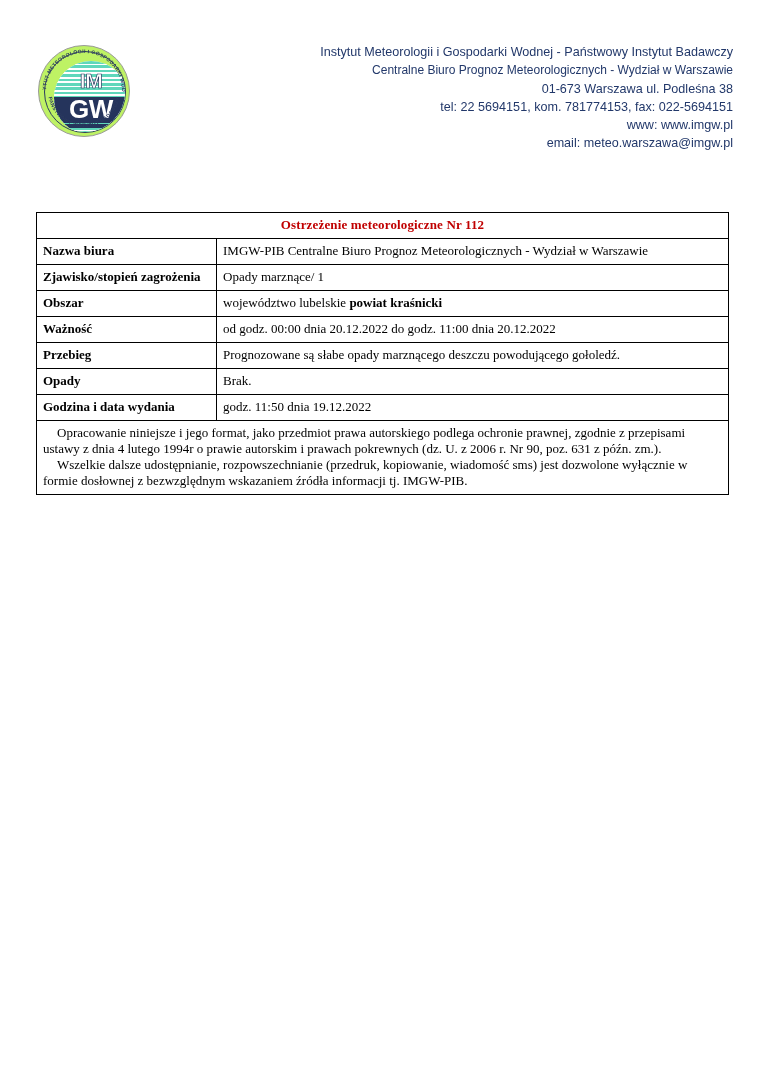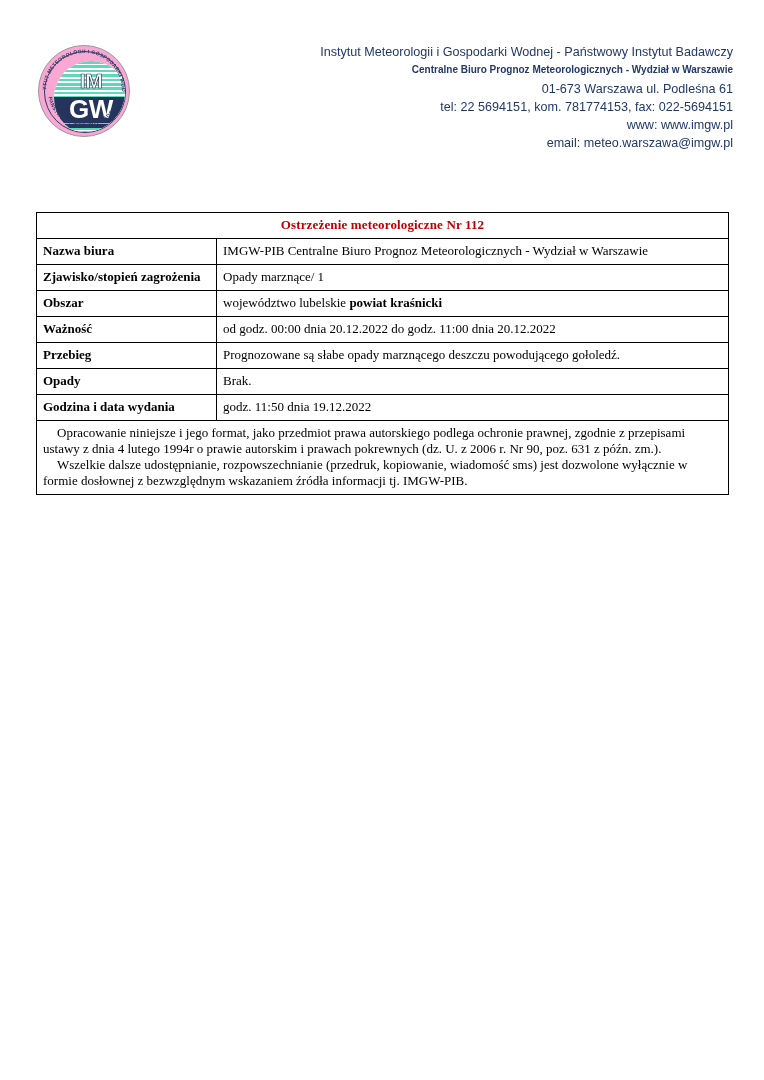--- a/index.html
+++ b/index.html
@@ -34,21 +34,21 @@
     width: 92px;
     height: 92px;
   }
   .logo-disc {
     position: absolute;
     left: 0;
     top: 0;
     width: 92px;
     height: 92px;
     border-radius: 50%;
-    background: #f9a8d4;
+    background: #bef264;
     border: 1px solid #9a9a9a;
     box-sizing: border-box;
     overflow: hidden;
   }
   .logo-ring {
     position: absolute;
     left: 5px;
     top: 5px;
     width: 82px;
     height: 82px;
@@ -145,22 +145,22 @@
     right: 31px;
     top: 43px;
     text-align: right;
     font-family: "Liberation Sans", sans-serif;
     color: #22386a;
     font-size: 12.6px;
     line-height: 18.3px;
     margin-left: 12px;
   }
   .hdr-lines .l-bold {
-    font-weight: bold;
-    font-size: 10px;
+    font-weight: normal;
+    font-size: 12px;
   }
 
   
   .doc-table {
     position: absolute;
     left: 36px;
     top: 212px;
     width: 692px;
     border-collapse: collapse;
     table-layout: fixed;
@@ -236,21 +236,21 @@
       </text>
       <text>
         <textPath href="#arcBot" startOffset="50%" text-anchor="middle">PAŃSTWOWY INSTYTUT BADAWCZY</textPath>
       </text>
     </svg>
   </div>
 
   <div class="hdr-lines">
     <div>Instytut Meteorologii i Gospodarki Wodnej - Państwowy Instytut Badawczy</div>
     <div class="l-bold">Centralne Biuro Prognoz Meteorologicznych - Wydział w Warszawie</div>
-    <div>01-673 Warszawa ul. Podleśna  61</div>
+    <div>01-673 Warszawa ul. Podleśna  38</div>
     <div>tel: 22 5694151, kom. 781774153, fax: 022-5694151</div>
     <div>www: www.imgw.pl</div>
     <div>email: meteo.warszawa@imgw.pl</div>
   </div>
 
 </div>
 
 <table class="doc-table">
   <colgroup>
     <col class="col-label">

